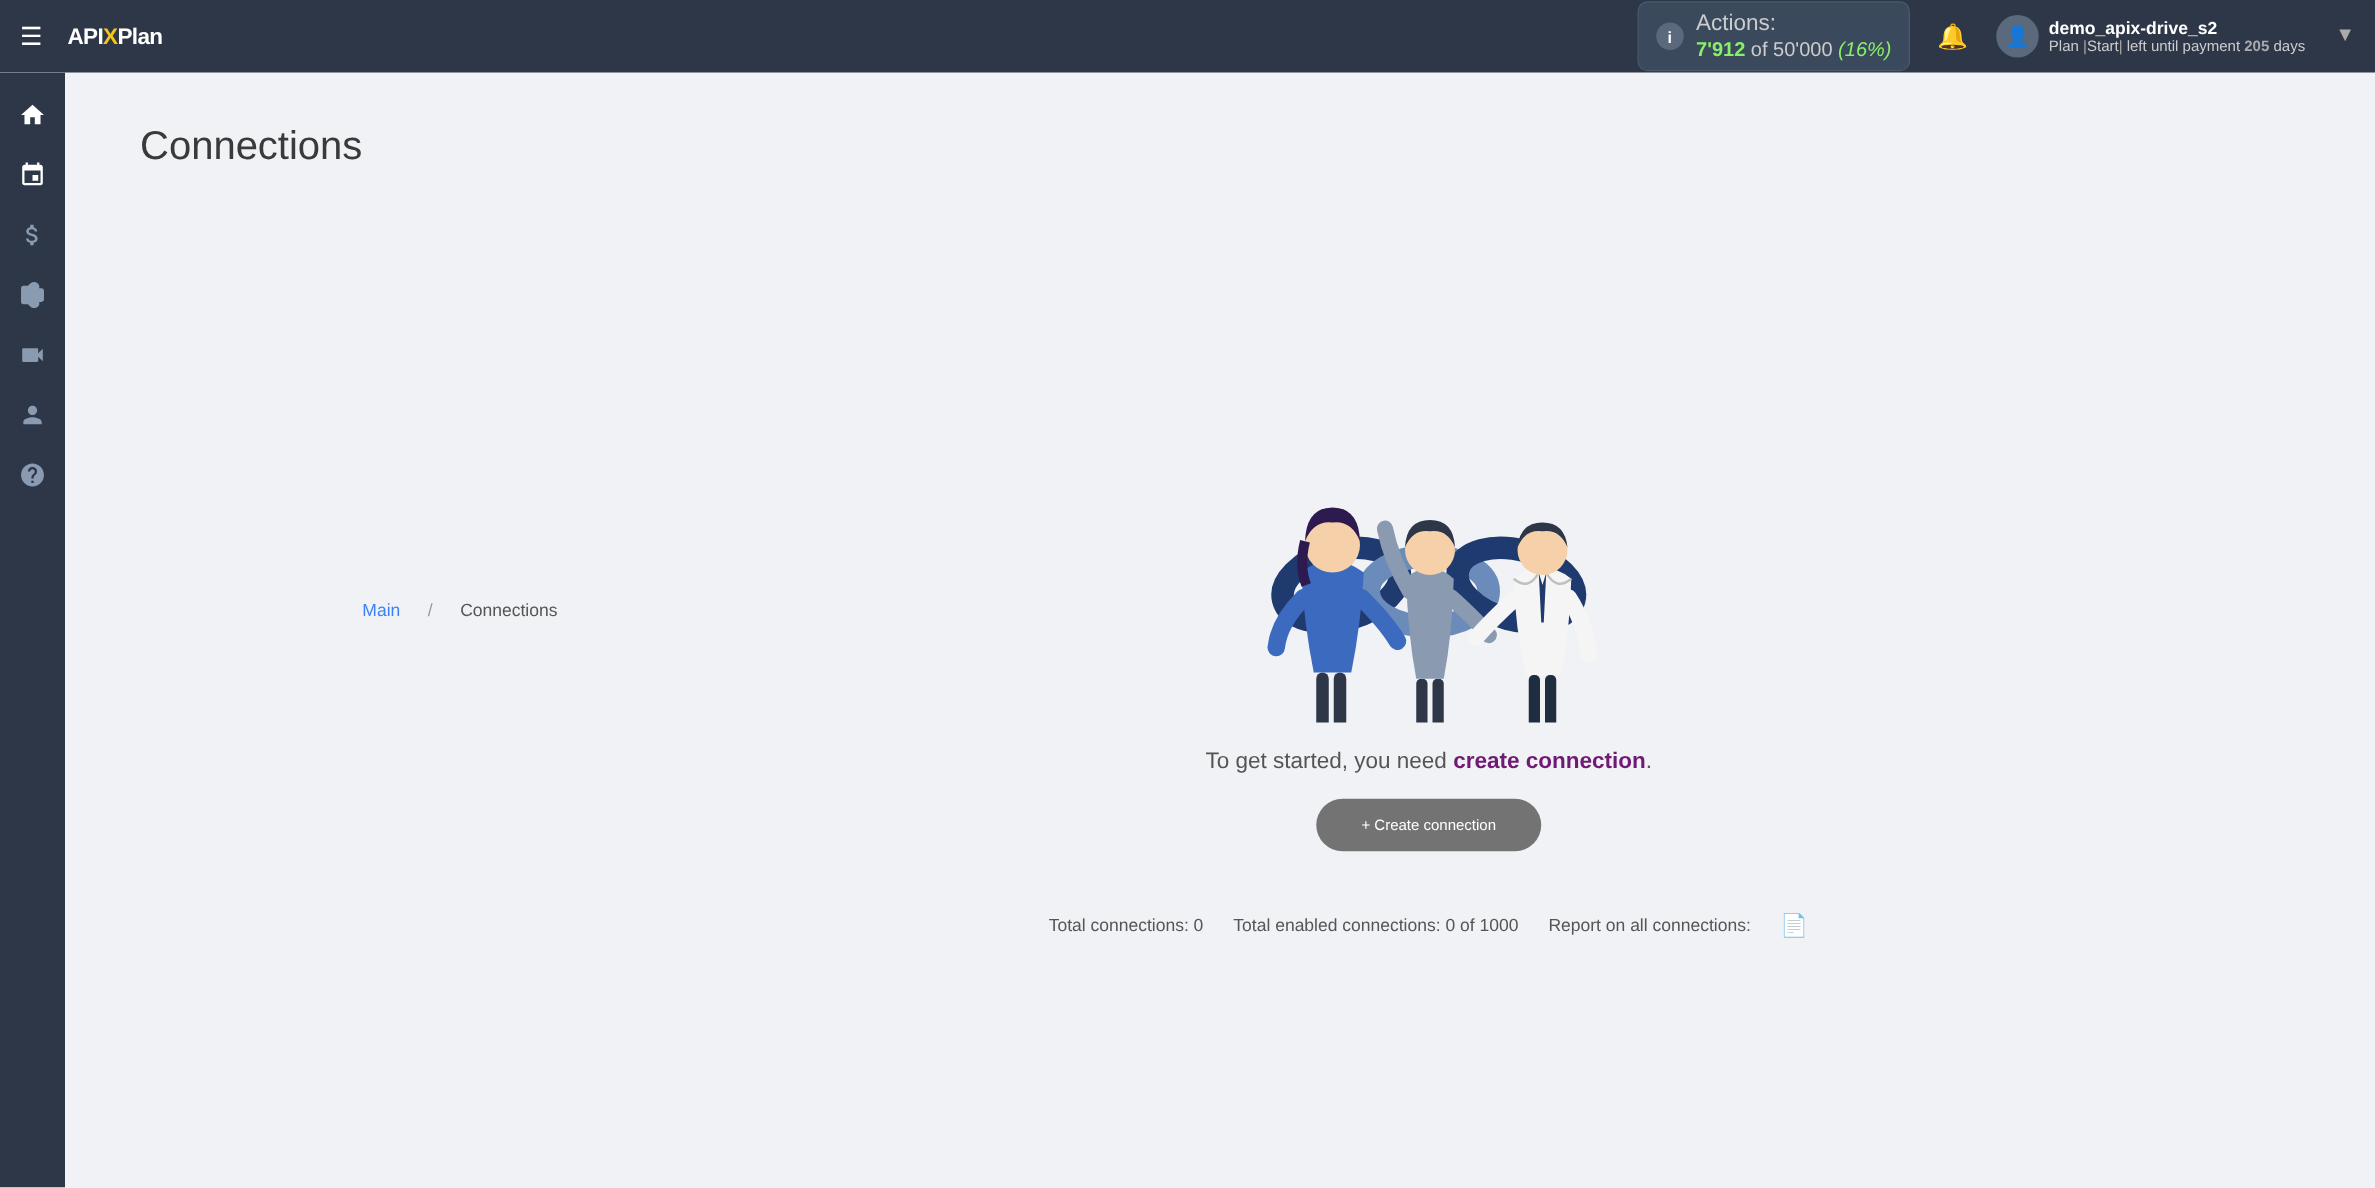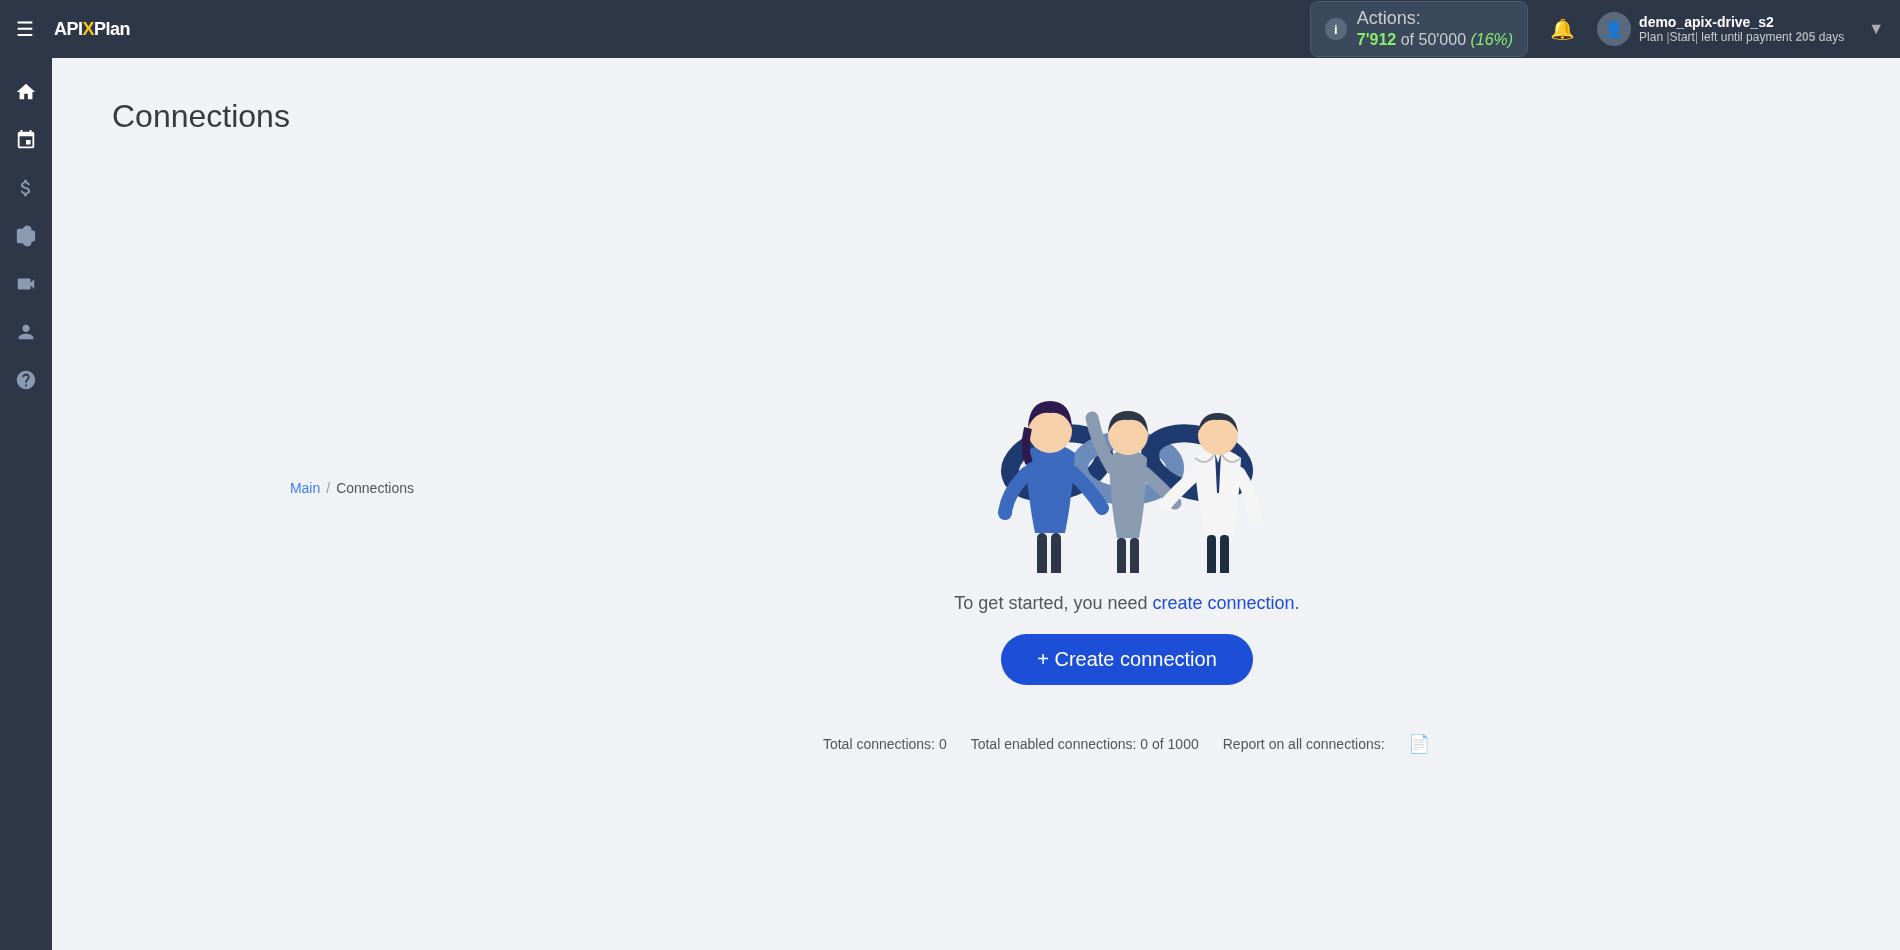--- a/index.html
+++ b/index.html
@@ -116,21 +116,21 @@
 
     .page-title {
       font-size: 32px;
       font-weight: 400;
       color: #3a3a3a;
       margin-bottom: 8px;
     }
     .breadcrumb {
       display: flex;
       align-items: center;
-      gap: 6px;
+      gap: 22px;
       font-size: 14px;
       color: #666;
       margin-bottom: 32px;
       justify-content: center;
     }
     .breadcrumb a {
       color: #3b82f6;
       text-decoration: none;
     }
     .breadcrumb-sep { color: #999; }
@@ -151,32 +151,32 @@
       width: 420px;
       height: 320px;
     }
 
     .tagline {
       font-size: 18px;
       color: #555;
       text-align: center;
     }
     .tagline a {
-      color: #1d4ed8;
+      color: #701a75;
       text-decoration: none;
-      font-weight: 400;
+      font-weight: 700;
     }
 
     .create-btn {
-      background: #1d4ed8;
+      background: #737373;
       color: #fff;
       border: none;
       border-radius: 30px;
       padding: 14px 36px;
-      font-size: 20px;
+      font-size: 12px;
       cursor: pointer;
       display: flex;
       align-items: center;
       gap: 8px;
       font-weight: 500;
       transition: background 0.15s;
     }
 
     .stats-row {
       display: flex;

